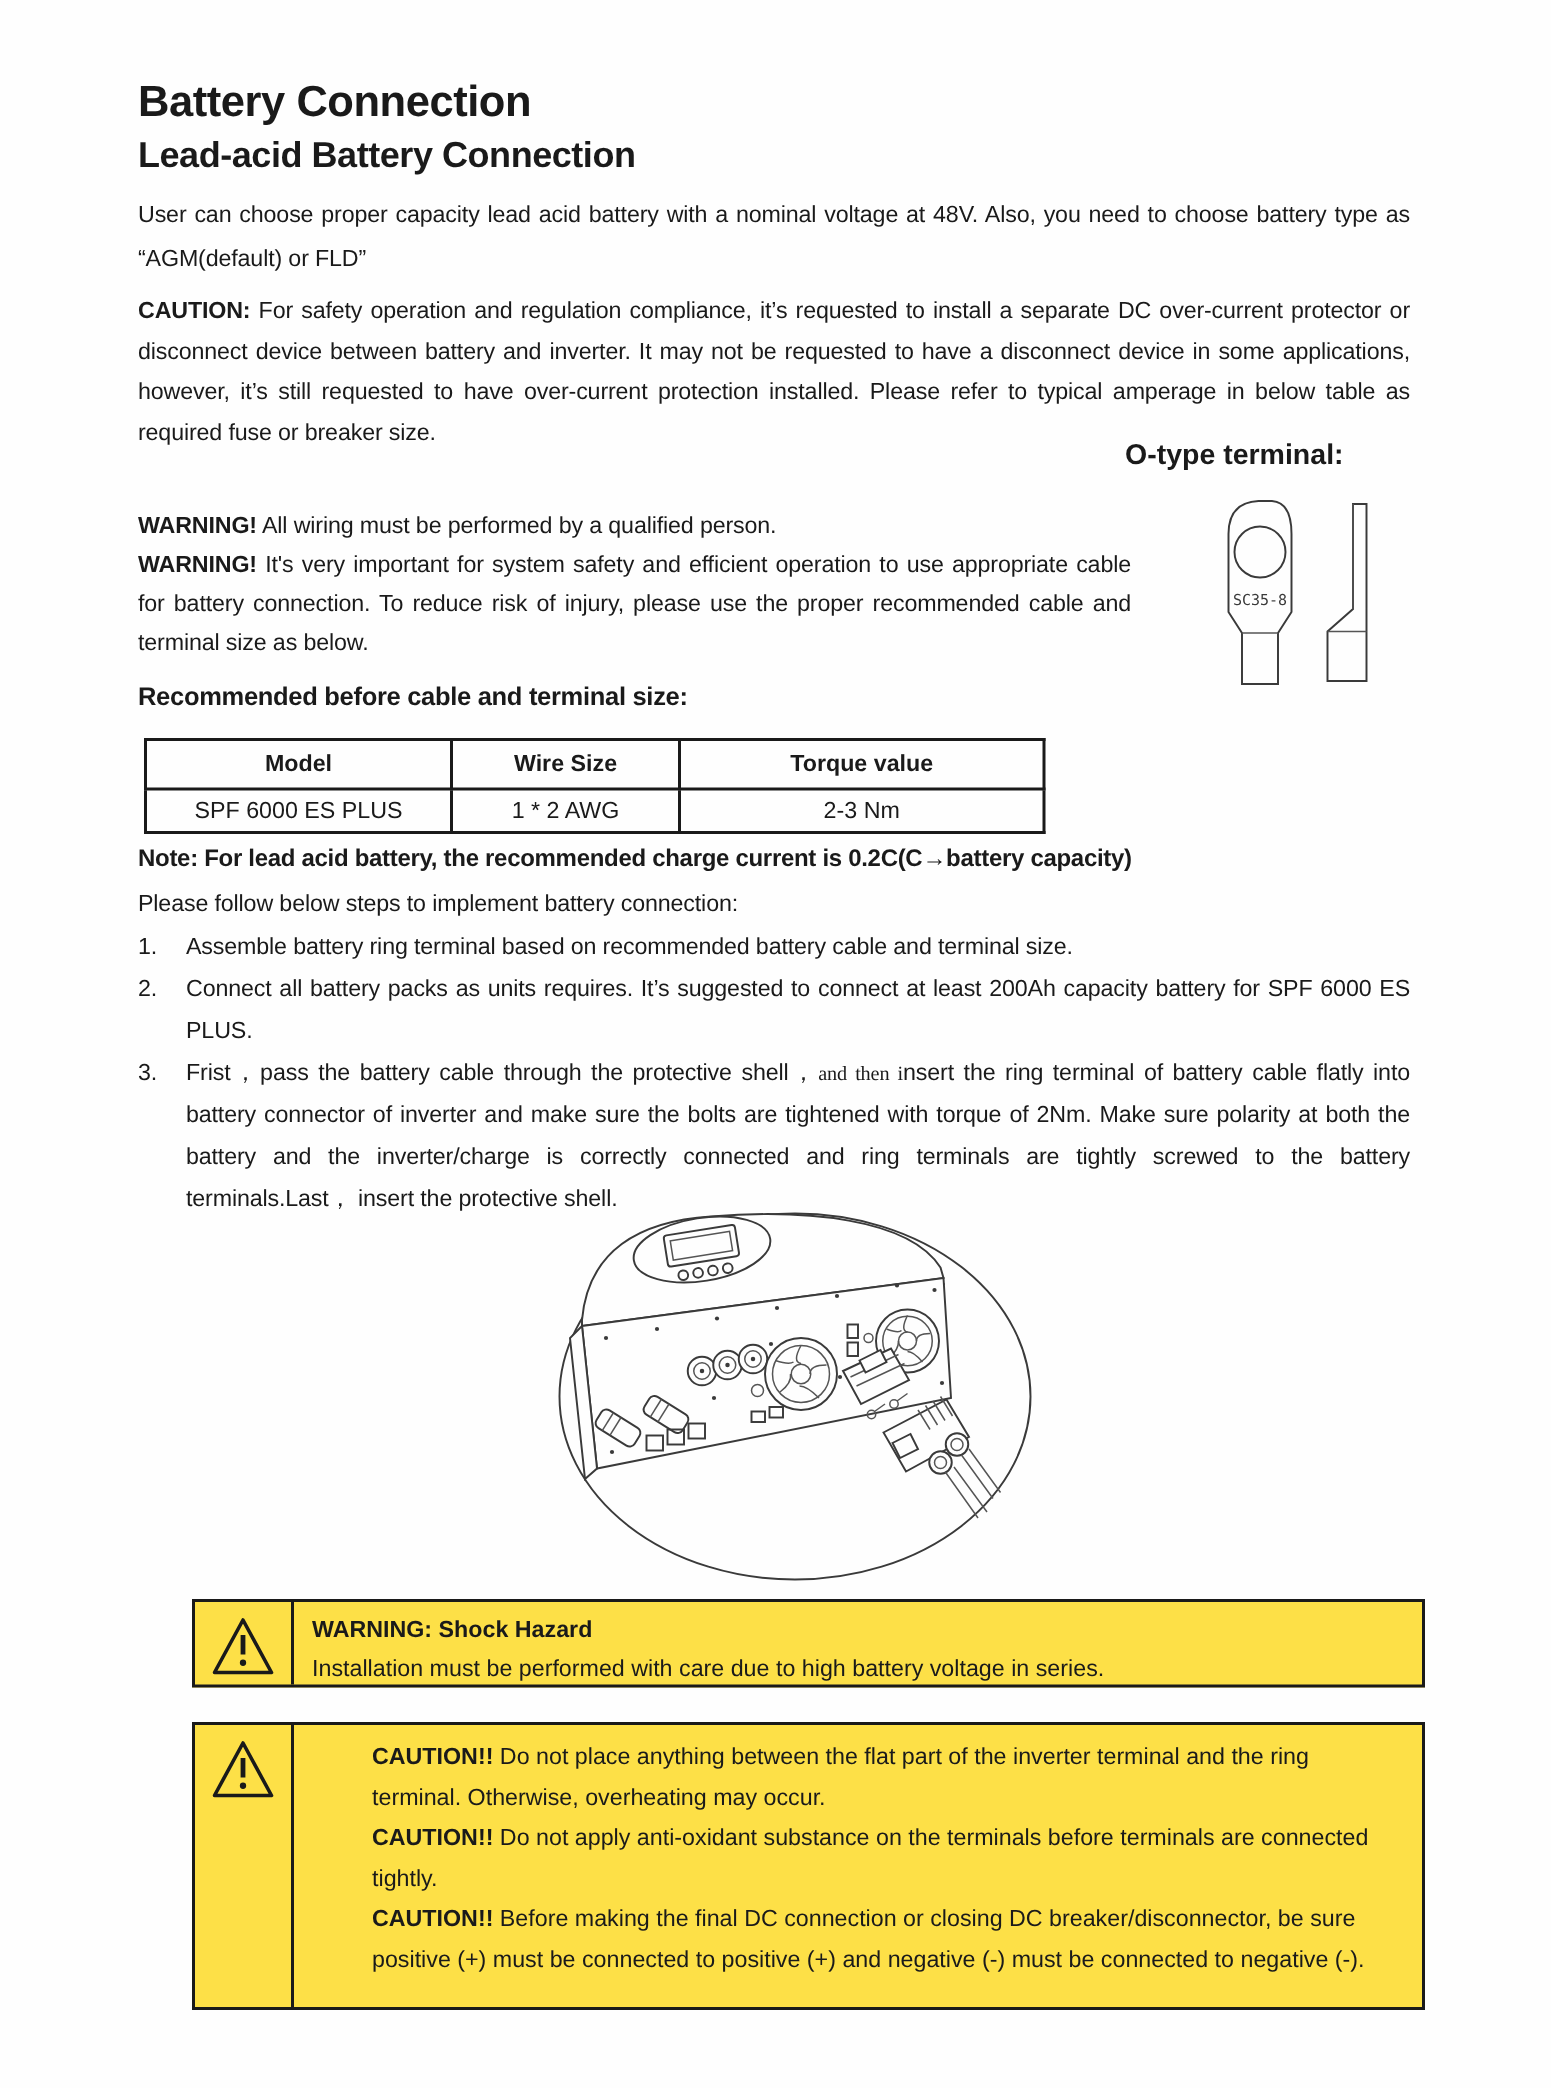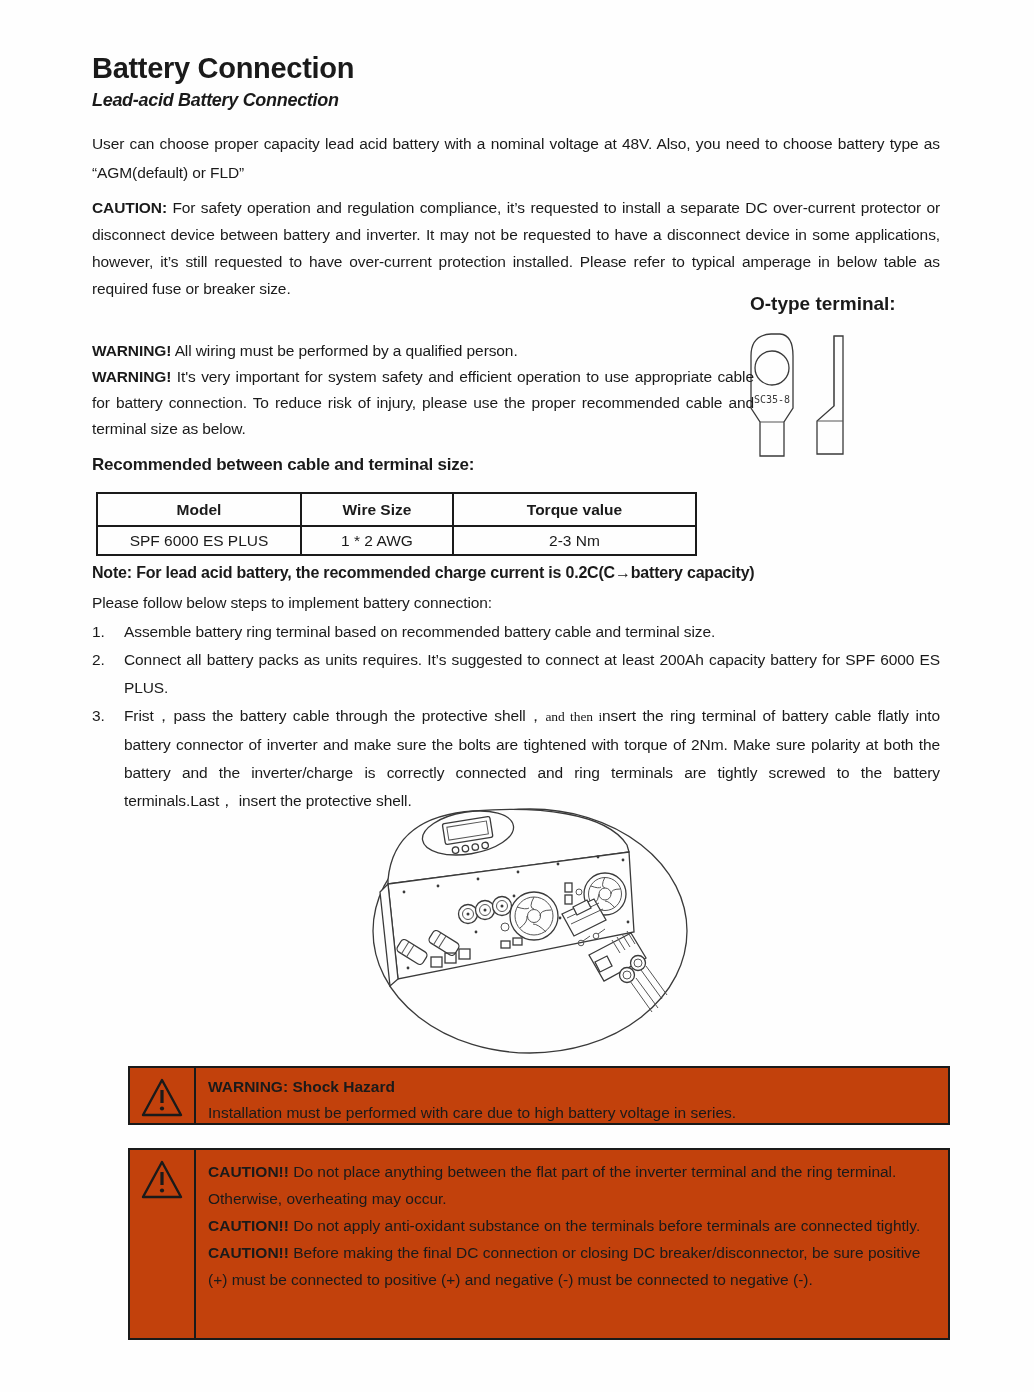--- a/index.html
+++ b/index.html
@@ -9,21 +9,21 @@
     width:1034px; height:1392px;
     margin:0 auto;
     background:#fefefe;
     font-family:"Liberation Sans", sans-serif;
     color:#1a1a1a;
     overflow:hidden;
   }
   .abs { position:absolute; }
 
   .doc-title   { font-size:29px; font-weight:bold; letter-spacing:-0.3px; }
-  .doc-subtitle{ font-size:18px; font-weight:bold; letter-spacing:-0.3px;font-style:italic; }
+  .doc-subtitle{ font-size:24px; font-weight:bold; letter-spacing:-0.3px; }
   .body-text   { font-size:15.5px; line-height:29px; letter-spacing:-0.1px; }
   .just        { text-align:justify; line-height:27px; }
   .b           { font-weight:bold; }
 
   .warn-lines  { font-size:15.5px; line-height:26px; letter-spacing:-0.1px; text-align:justify; }
 
   .sec-heading { font-size:17px; font-weight:bold; letter-spacing:-0.2px; }
   .fig-heading { font-size:19px; font-weight:bold; }
 
   table.spec { border-collapse:collapse; }
@@ -43,21 +43,21 @@
   .note-line { font-size:16px; font-weight:bold; letter-spacing:-0.2px; }
 
   .step { display:flex; font-size:15.5px; line-height:28px; letter-spacing:-0.1px; }
   .step .num  { width:32px; flex:0 0 32px; }
   .step .txt  { flex:1; text-align:justify; }
   .mono-seg { font-family:Liberation Serif, serif; font-size:13.5px; }
 
   .alert-box {
     border:2px solid #1a1a1a;
     display:flex;
-    background:#c2410c;
+    background:#fde047;
   }
   .alert-icon-cell {
     flex:0 0 66px;
     border-right:2px solid #1a1a1a;
     display:flex; justify-content:center;
     padding-top:9px;
   }
   .alert-text-cell { flex:1; padding:6px 14px 6px 12px; }
   .alert-title { font-size:15.5px; font-weight:bold; line-height:26px; }
   .alert-body  { font-size:15.5px; line-height:26px; }
@@ -75,40 +75,40 @@
 
   <h1 class="abs doc-title" style="left:92px; top:52px;">Battery Connection</h1>
   <h2 class="abs doc-subtitle" style="left:92px; top:90px;">Lead-acid Battery Connection</h2>
 
   <p class="abs body-text" style="left:92px; top:129px; width:848px; text-align:justify;">User can choose proper capacity lead acid battery with a nominal voltage at 48V. Also, you need to choose battery type as “AGM(default) or FLD”</p>
 
   <p class="abs body-text just" style="left:92px; top:194px; width:848px;"><span class="b">CAUTION:</span><span> For safety operation and regulation compliance, it’s requested to install a separate DC over-current protector or disconnect device between battery and inverter. It may not be requested to have a disconnect device in some applications, however, it’s still requested to have over-current protection installed. Please refer to typical amperage in below table as required fuse or breaker size.</span></p>
 
   <div class="abs fig-heading" style="left:750px; top:293px;">O-type terminal:</div>
 
-  <div class="abs" style="left:744px; top:326px;">
+  <div class="abs" style="left:812px; top:326px;">
     <svg width="140" height="138" viewBox="0 0 140 138">
 
       <path class="lnf" d="M7,30 Q7,9 27,8 L36,8 Q49,9 49,30 L49,82 L40,96 L40,130 L16,130 L16,96 L7,82 Z"></path>
       <circle class="ln" cx="28" cy="42" r="17"></circle>
       <text x="28" y="77" font-size="10" text-anchor="middle" fill="#3a3a3a" font-family="DejaVu Sans Mono, monospace">SC35-8</text>
       <line class="thin" x1="16" y1="96" x2="40" y2="96"></line>
 
       <path class="lnf" d="M90,10 L99,10 L99,128 L73,128 L73,95 L90,80 Z"></path>
       <line class="thin" x1="90" y1="10" x2="90" y2="80"></line>
       <line class="thin" x1="73" y1="95" x2="99" y2="95"></line>
     </svg>
   </div>
 
   <div class="abs warn-lines" style="left:92px; top:338px; width:662px;">
     <p style="text-align:left;"><span class="b">WARNING!</span><span> All wiring must be performed by a qualified person.</span></p>
     <p><span class="b">WARNING!</span><span> It's very important for system safety and efficient operation to use appropriate cable for battery connection. To reduce risk of injury, please use the proper recommended cable and terminal size as below.</span></p>
   </div>
 
-  <div class="abs sec-heading" style="left:92px; top:455px;">Recommended between cable and terminal size:</div>
+  <div class="abs sec-heading" style="left:92px; top:455px;">Recommended before cable and terminal size:</div>
 
   <table class="abs spec" style="left:96px; top:492px;">
     <thead>
       <tr>
         <th class="col-model">Model</th>
         <th class="col-wire">Wire Size</th>
         <th class="col-torque">Torque value</th>
       </tr>
     </thead>
     <tbody>
@@ -263,20 +263,20 @@
   </div>
 
   <div class="abs alert-box" style="left:128px; top:1148px; width:822px; height:192px;">
     <div class="alert-icon-cell">
       <svg width="44" height="42" viewBox="0 0 44 42">
         <path d="M22,3 L41,38 L3,38 Z" fill="none" stroke="#1a1a1a" stroke-width="2.4" stroke-linejoin="round"></path>
         <rect x="20.4" y="13" width="3.2" height="13" fill="#1a1a1a"></rect>
         <circle cx="22" cy="31.5" r="2.1" fill="#1a1a1a"></circle>
       </svg>
     </div>
-    <div class="alert-text-cell" style="padding-top:8px;">
+    <div class="alert-text-cell" style="padding-top:8px;margin-left:40px;">
       <p class="caution-p"><span class="b">CAUTION!!</span><span> Do not place anything between the flat part of the inverter terminal and the ring terminal. Otherwise, overheating may occur.</span></p>
       <p class="caution-p"><span class="b">CAUTION!!</span><span> Do not apply anti-oxidant substance on the terminals before terminals are connected tightly.</span></p>
       <p class="caution-p"><span class="b">CAUTION!!</span><span> Before making the final DC connection or closing DC breaker/disconnector, be sure positive (+) must be connected to positive (+) and negative (-) must be connected to  negative (-).</span></p>
     </div>
   </div>
 
 </div>
 
 </body></html>

